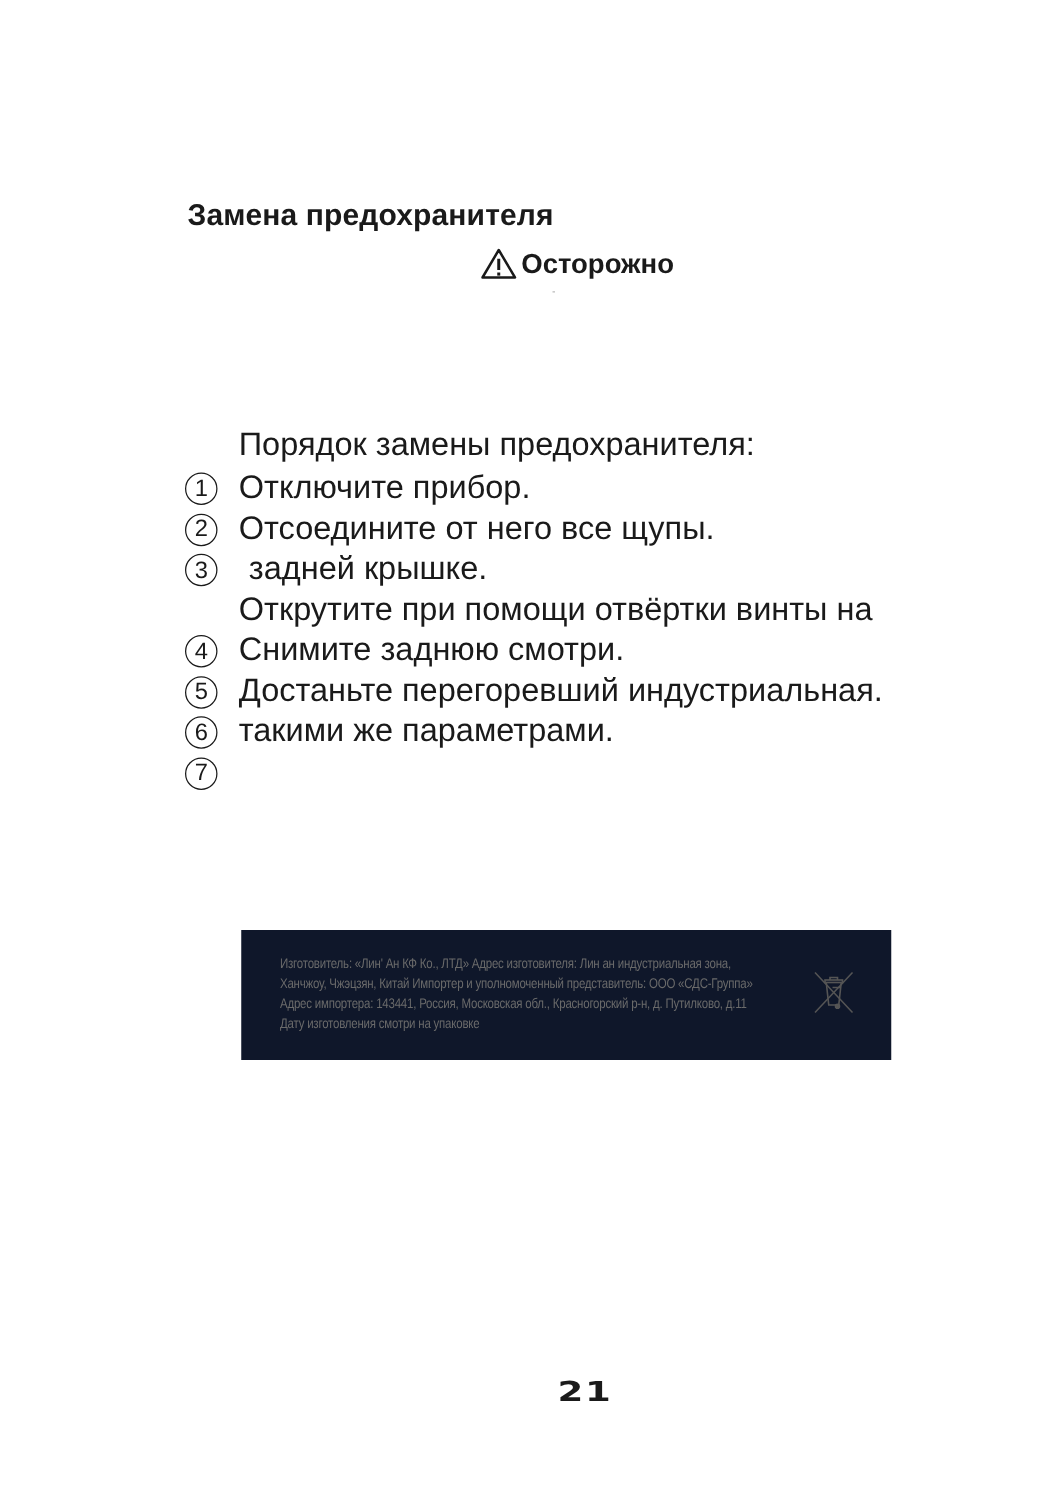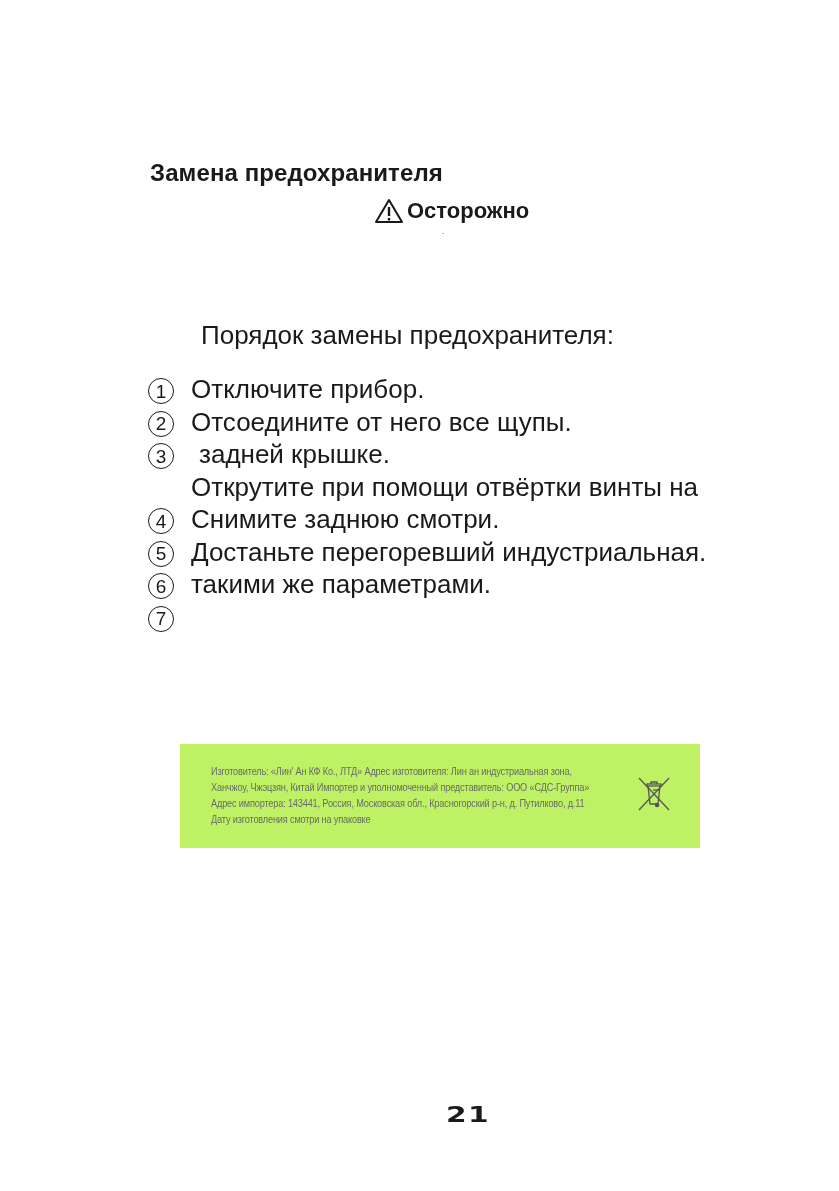--- a/index.html
+++ b/index.html
@@ -20,44 +20,43 @@
       left: 150px;
       top: 159px;
       font-size: 24px;
       font-weight: bold;
       letter-spacing: 0.1px;
       color: #1a1a1a;
       white-space: nowrap;
     }
     .caution {
       position: absolute;
-      left: 374px;
+      left: 384px;
       top: 198px;
       display: flex;
       align-items: flex-start;
       white-space: nowrap;
     }
     .caution svg {
       width: 30px;
       height: 26px;
       margin-right: 3px;
     }
     .caution-text {
       font-size: 22px;
       font-weight: bold;
       color: #1a1a1a;
     }
     .proc-heading {
       position: absolute;
       left: 191px;
-      top: 320px;
+      top: 340px;
       font-size: 26px;
       color: #1a1a1a;
       white-space: nowrap;
-      margin-left: 10px;
     }
     .steps {
       position: absolute;
       left: 148px;
       top: 373px;
       margin: 0;
       padding: 0;
       list-style: none;
     }
     .step {
@@ -84,25 +83,25 @@
       line-height: 1;
     }
     .step-cont {
       display: block;
     }
     .step-cont.indent {
       padding-left: 8px;
     }
     .info-block {
       position: absolute;
-      left: 180px;
+      left: 193px;
       top: 744px;
       width: 520px;
       height: 104px;
-      background: #bef264;
+      background: #0f172a;
     }
     .info-text {
       position: absolute;
       left: 31px;
       top: 19px;
       font-family: "Liberation Sans", "DejaVu Sans", sans-serif;
       font-size: 11.2px;
       line-height: 16px;
       color: #6a6a6a;
       transform: scaleX(0.82);

